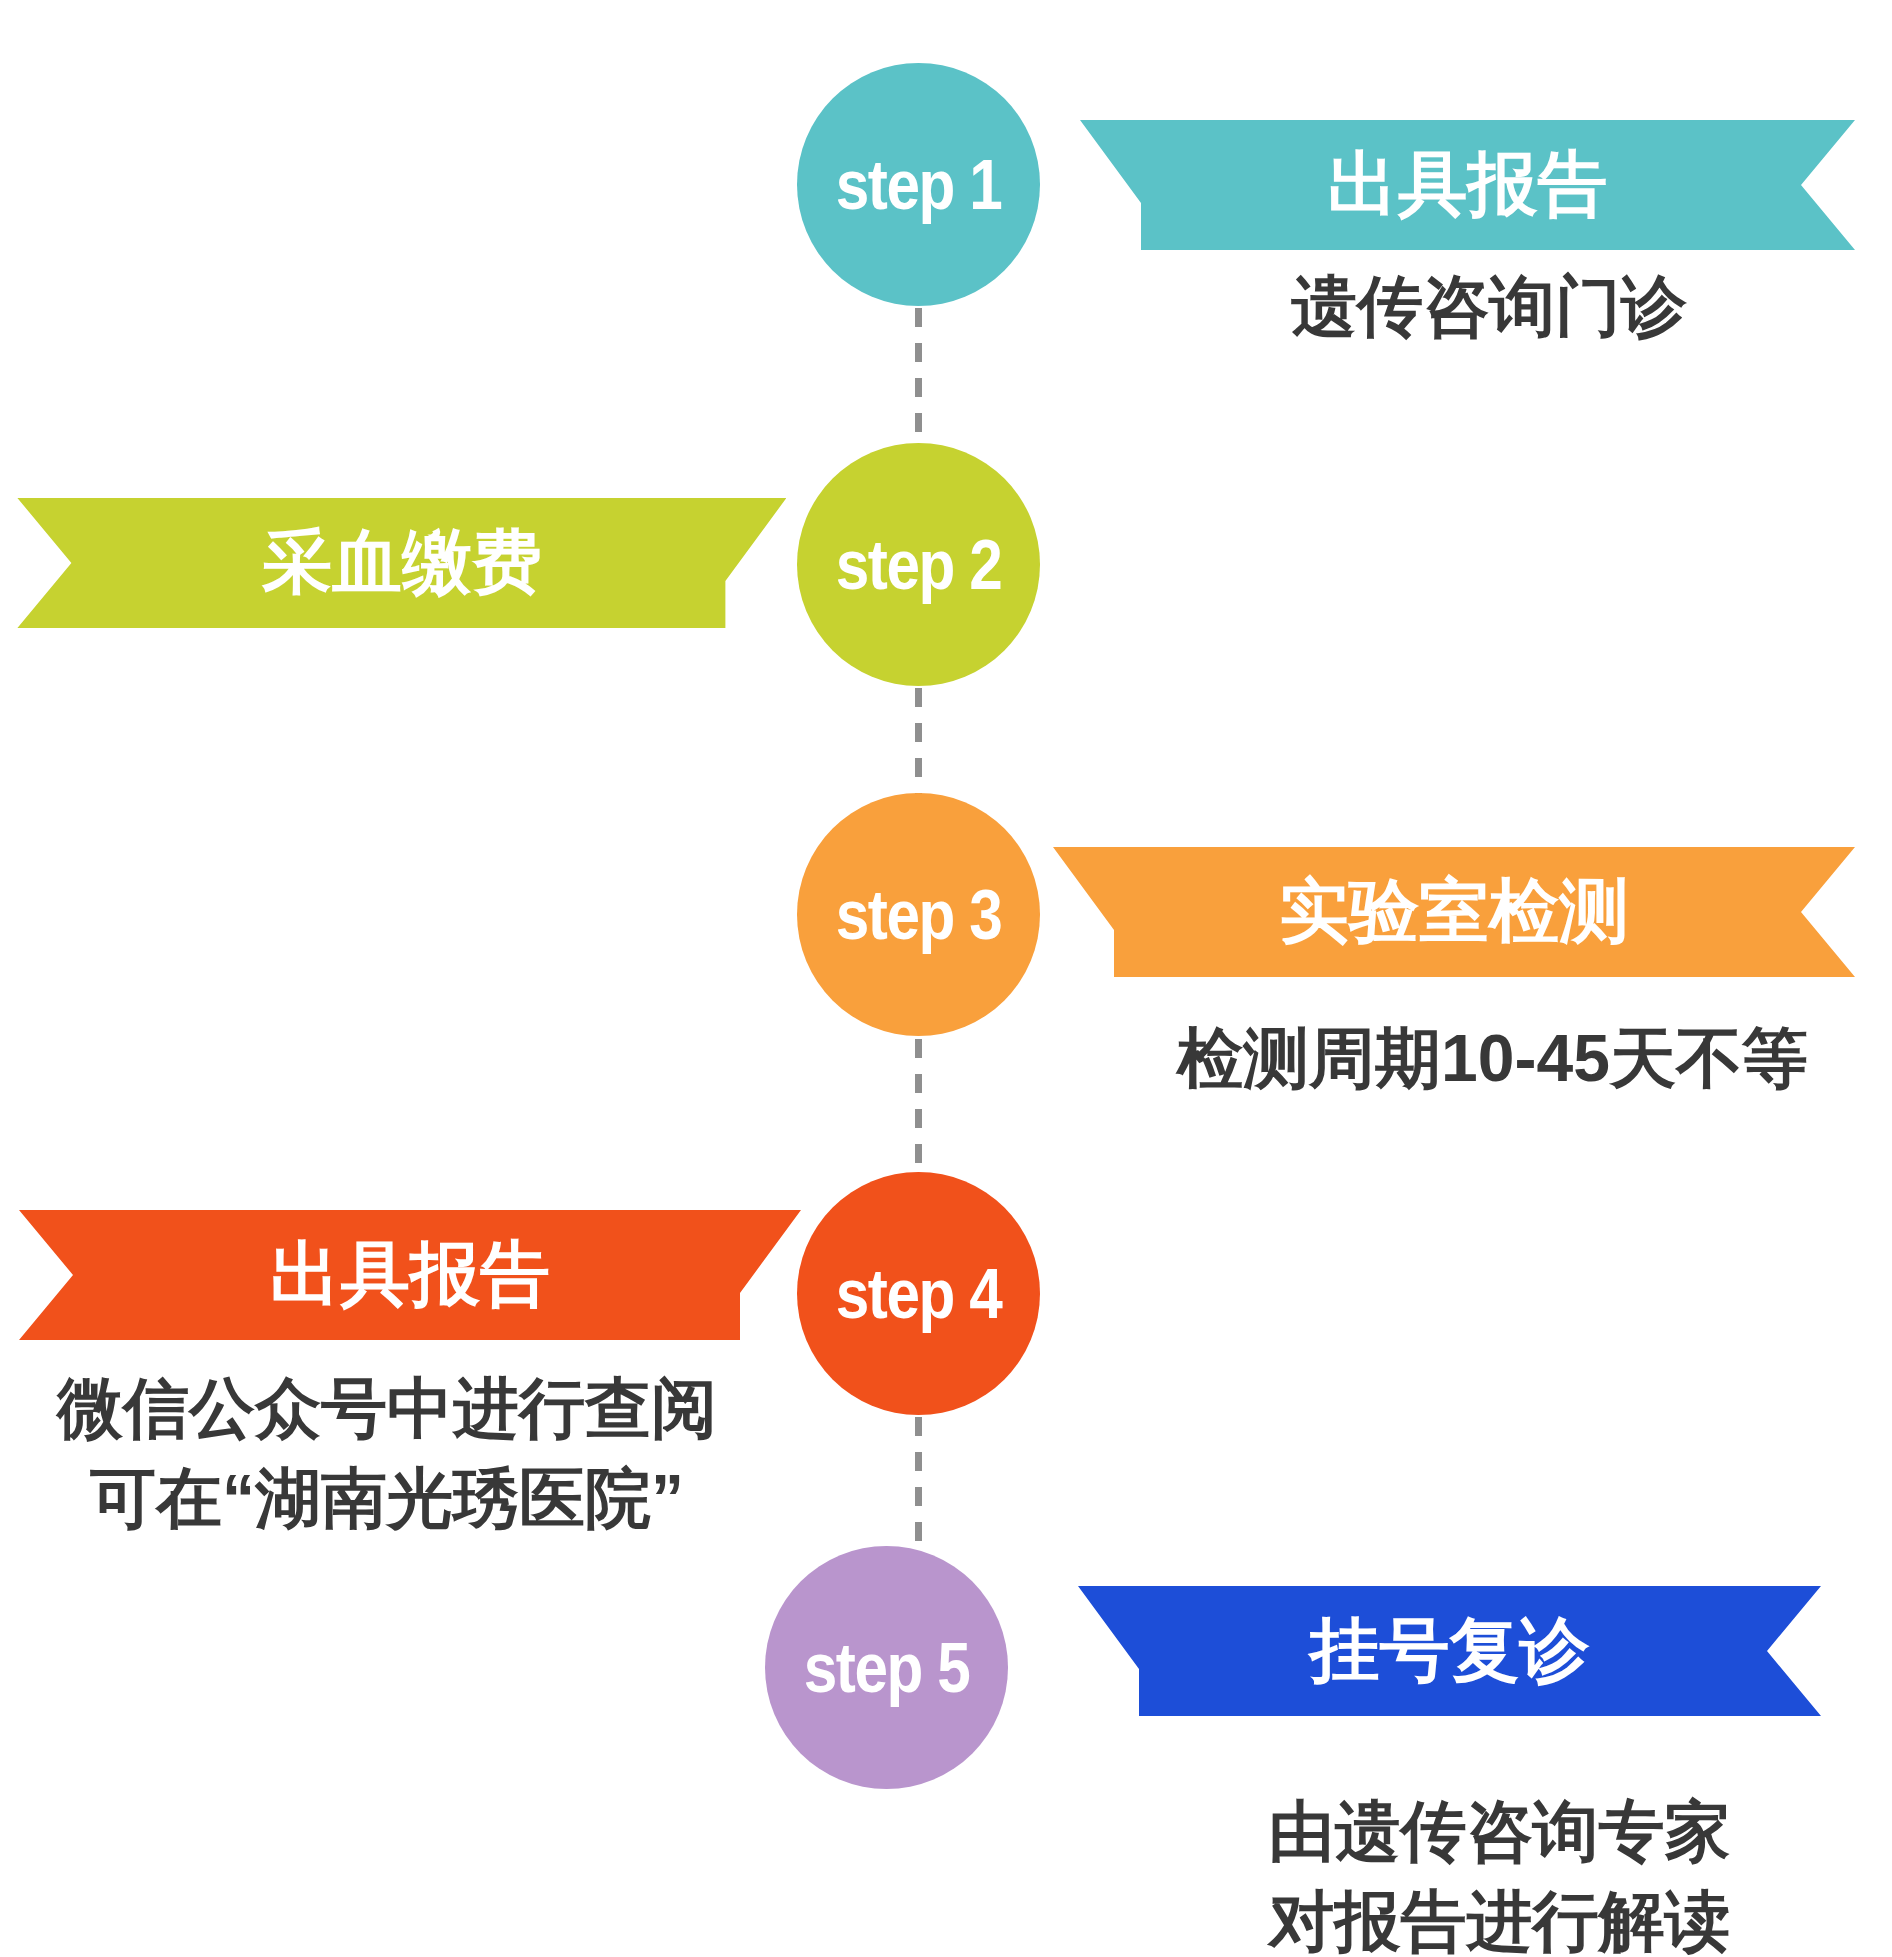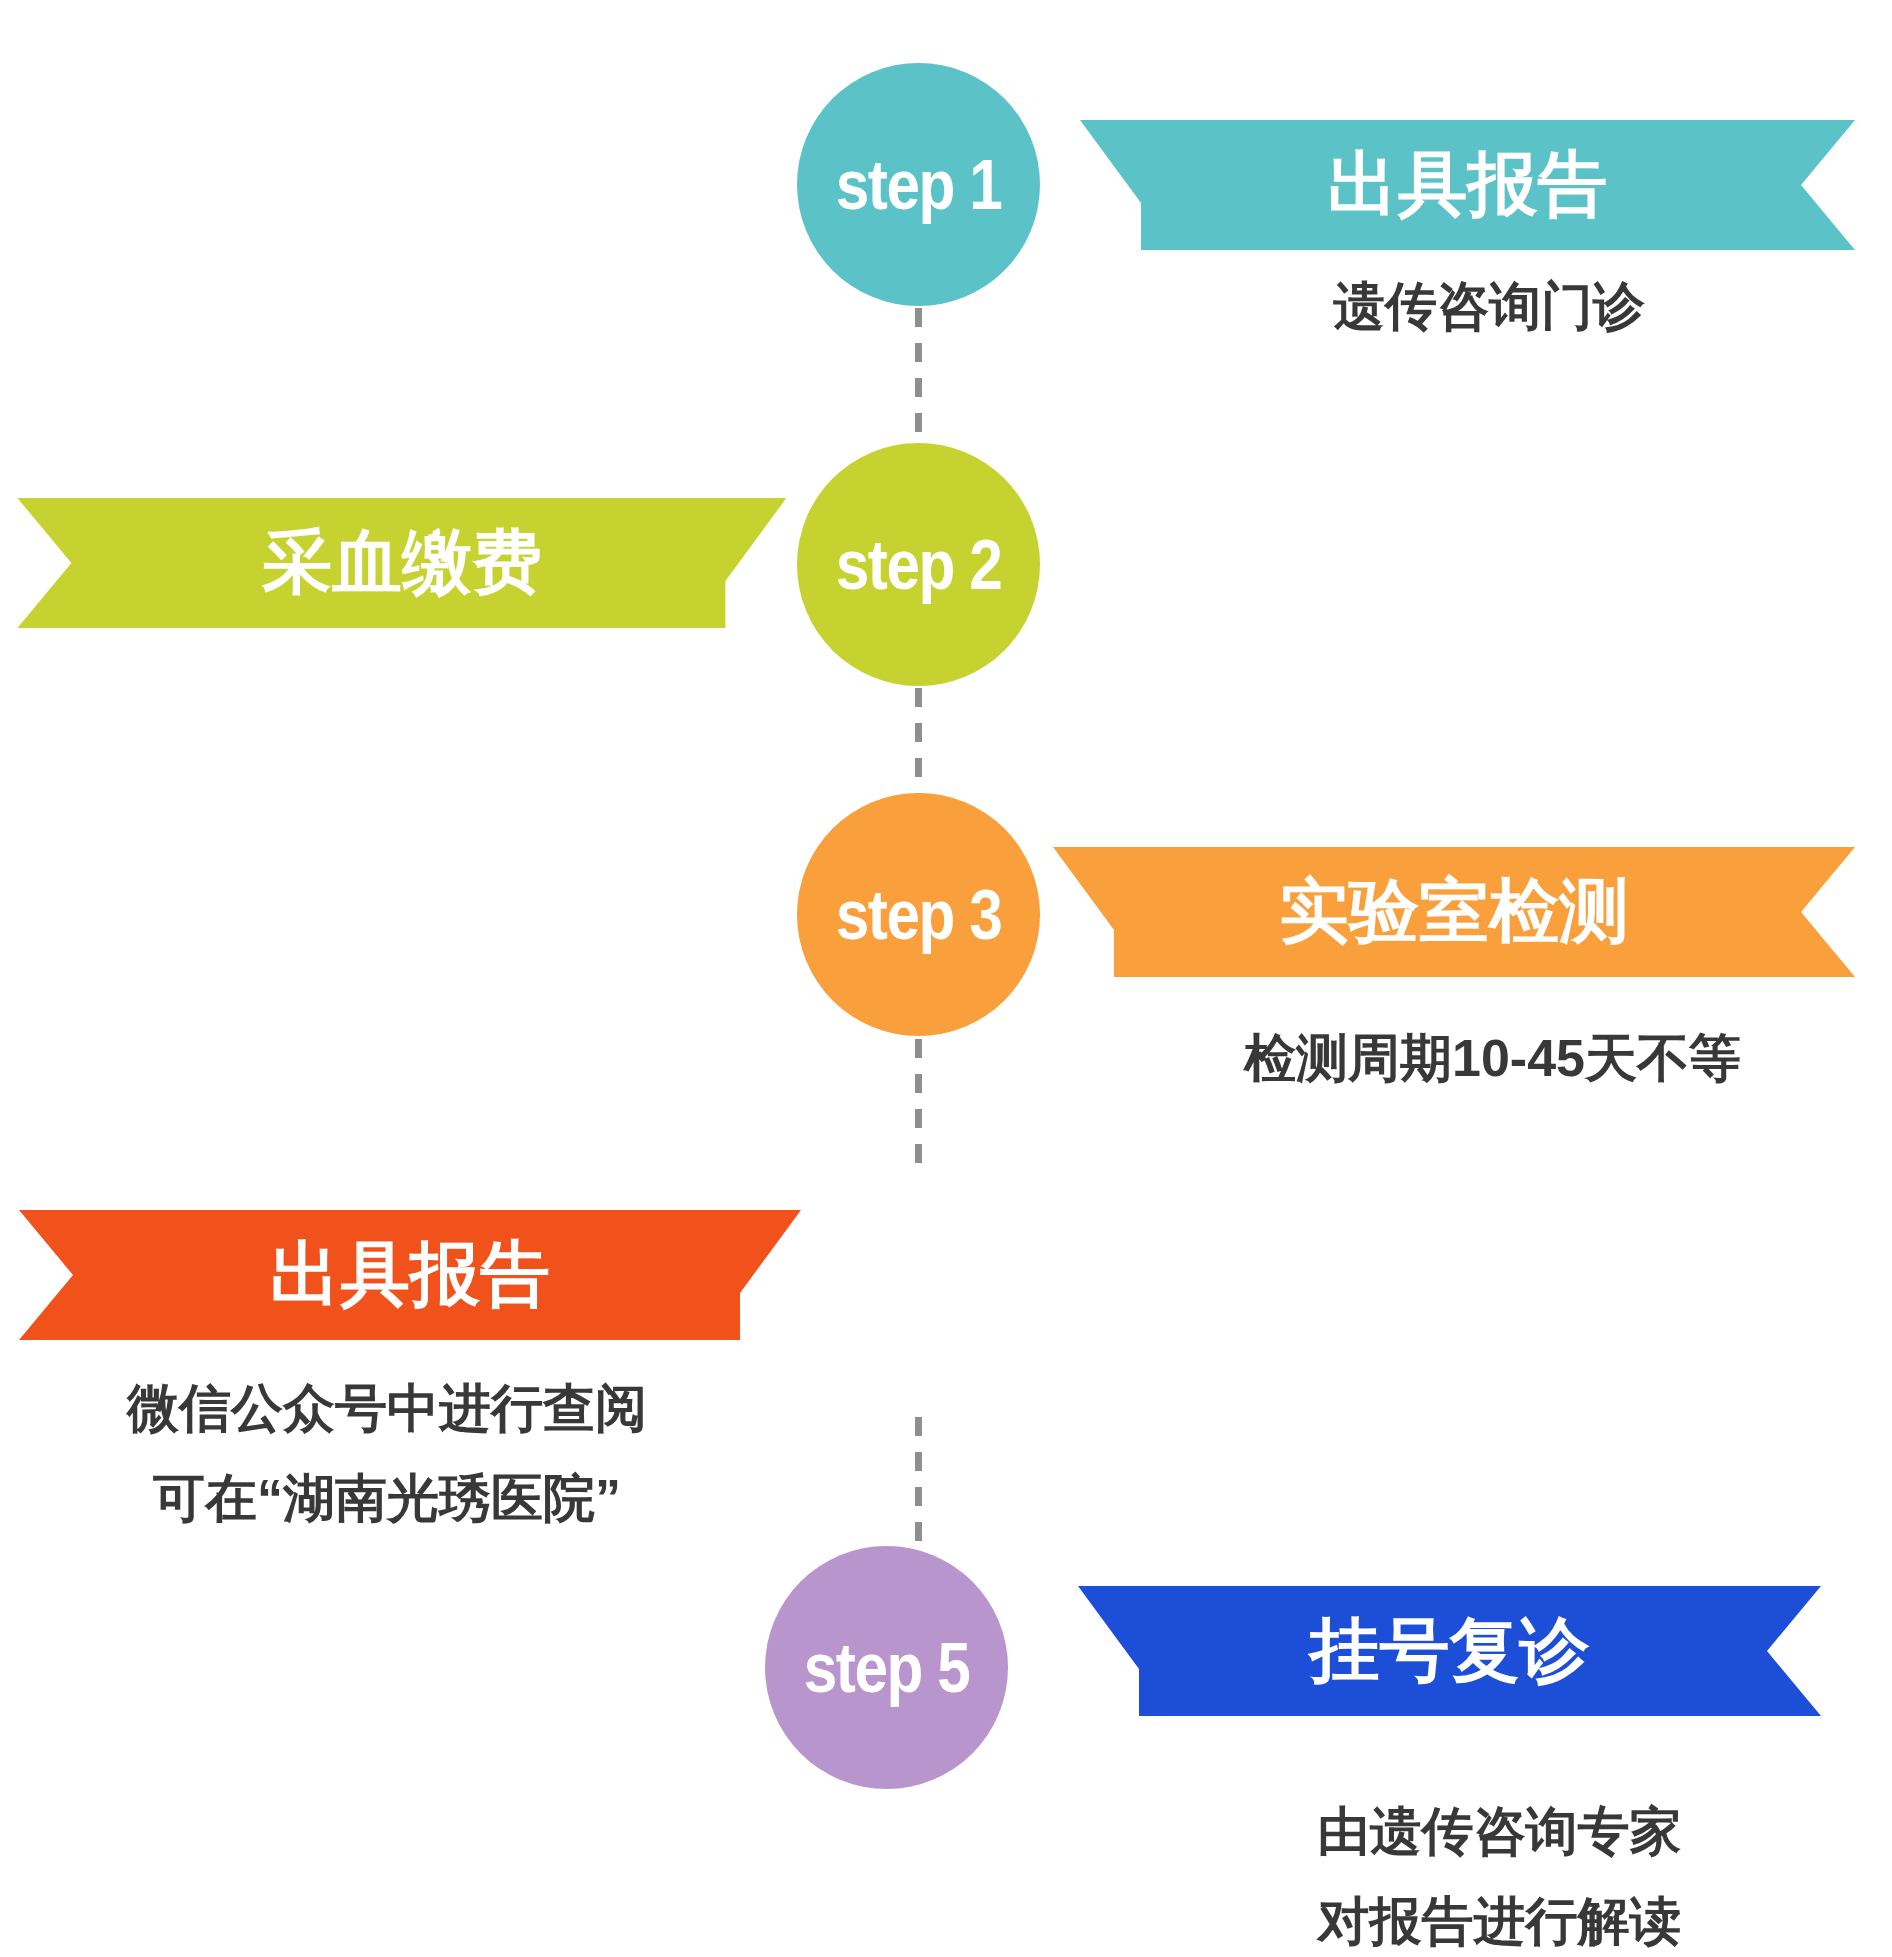--- a/index.html
+++ b/index.html
@@ -33,21 +33,21 @@
     clip-path:polygon(0 0,775px 0,721px 65px,775px 130px,61px 130px,61px 83px);}
   .b2{left:17.4px;top:498px;width:769px;background:#C6D230;
     clip-path:polygon(0 0,54px 65px,0 130px,708px 130px,708px 83px,769px 0);}
   .b3{left:1053px;top:847px;width:802px;background:#F9A03C;
     clip-path:polygon(0 0,802px 0,748px 65px,802px 130px,61px 130px,61px 83px);}
   .b4{left:19px;top:1210px;width:782px;background:#F1511B;
     clip-path:polygon(0 0,54px 65px,0 130px,721px 130px,721px 83px,782px 0);}
   .b5{left:1078px;top:1546px;width:743px;background:#1d4ed8;
     clip-path:polygon(0 0,743px 0,689px 65px,743px 130px,61px 130px,61px 83px);margin-top:40px;}
   
-  .note{position:absolute;color:#383838;font-weight:bold;font-size:52px;
+  .note{position:absolute;color:#383838;font-weight:bold;font-size:66px;
     line-height:90px;text-align:center;}
   .note div{white-space:nowrap;}
   .n1{left:1111px;top:261px;width:756px;}
   .n3{left:1119px;top:1013px;width:747px;}
   .n4{left:22px;top:1363px;width:730px;}
   .n5{left:1130px;top:1762px;width:739px;margin-top:24px;}
 </style>
 </head>
 <body>
 
@@ -81,20 +81,23 @@
   <div class="circle c3">
     <span class="step-label">step 3</span>
   </div>
   <div class="note n3">
     <div>检测周期10-45天不等</div>
   </div>
 
   <div class="banner b4">
     <span class="banner-text">出具报告</span>
   </div>
+  <div class="circle c4">
+    <span class="step-label">step 4</span>
+  </div>
   <div class="note n4">
     <div>微信公众号中进行查阅</div>
     <div>可在“湖南光琇医院”</div>
   </div>
 
   <div class="banner b5">
     <span class="banner-text">挂号复诊</span>
   </div>
   <div class="circle c5">
     <span class="step-label">step 5</span>

